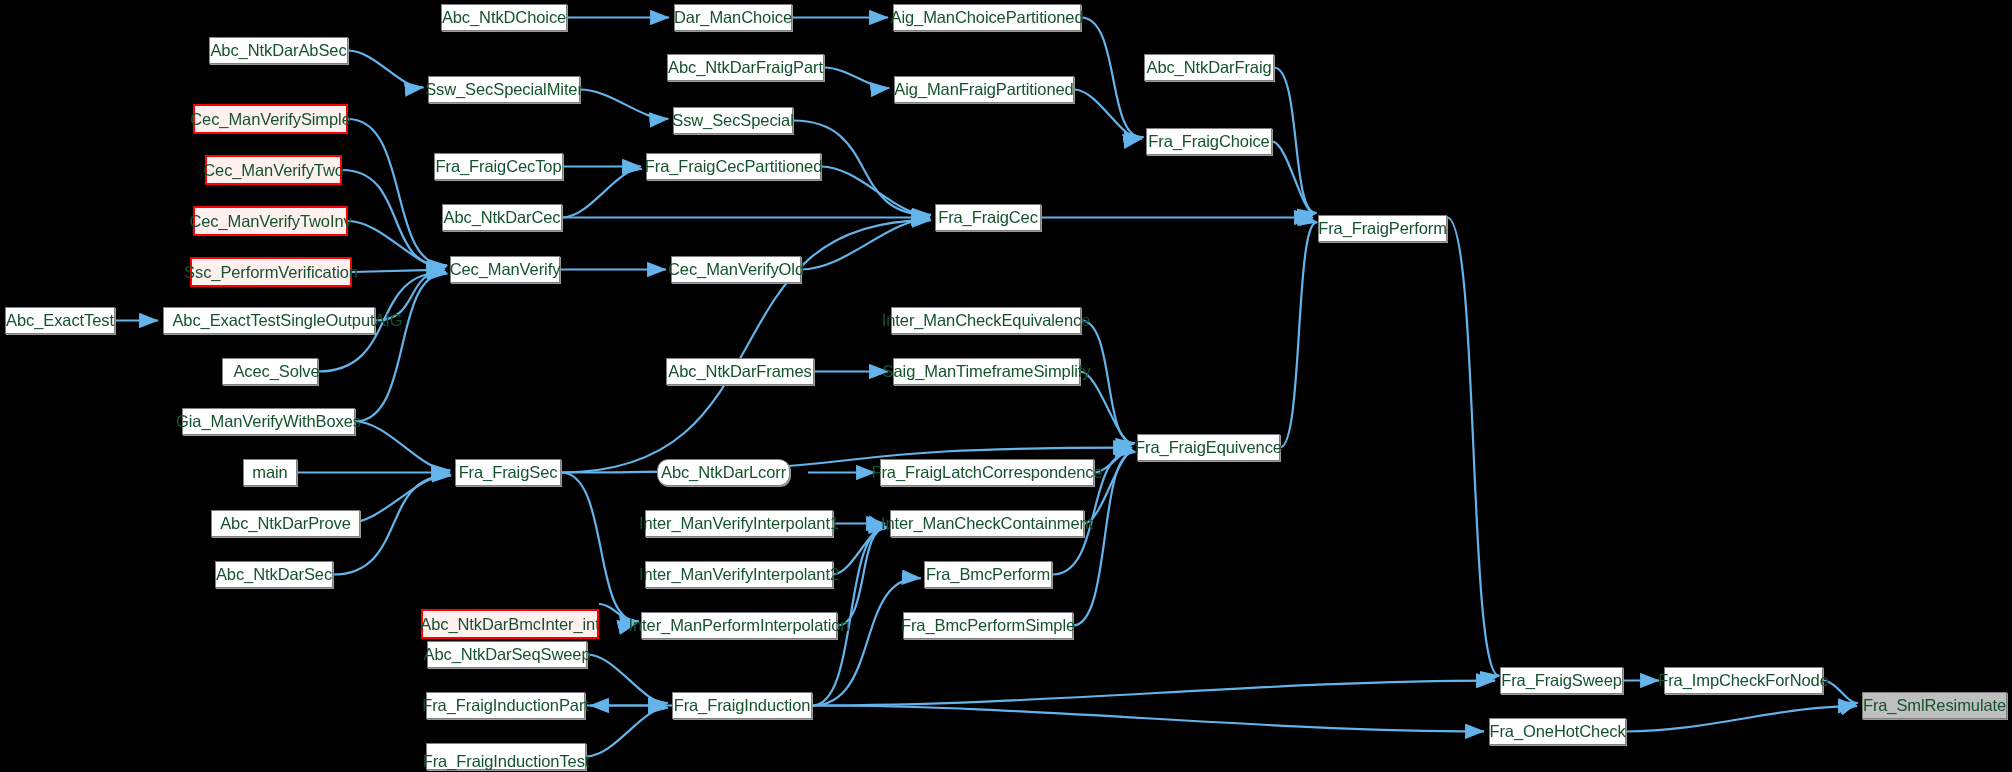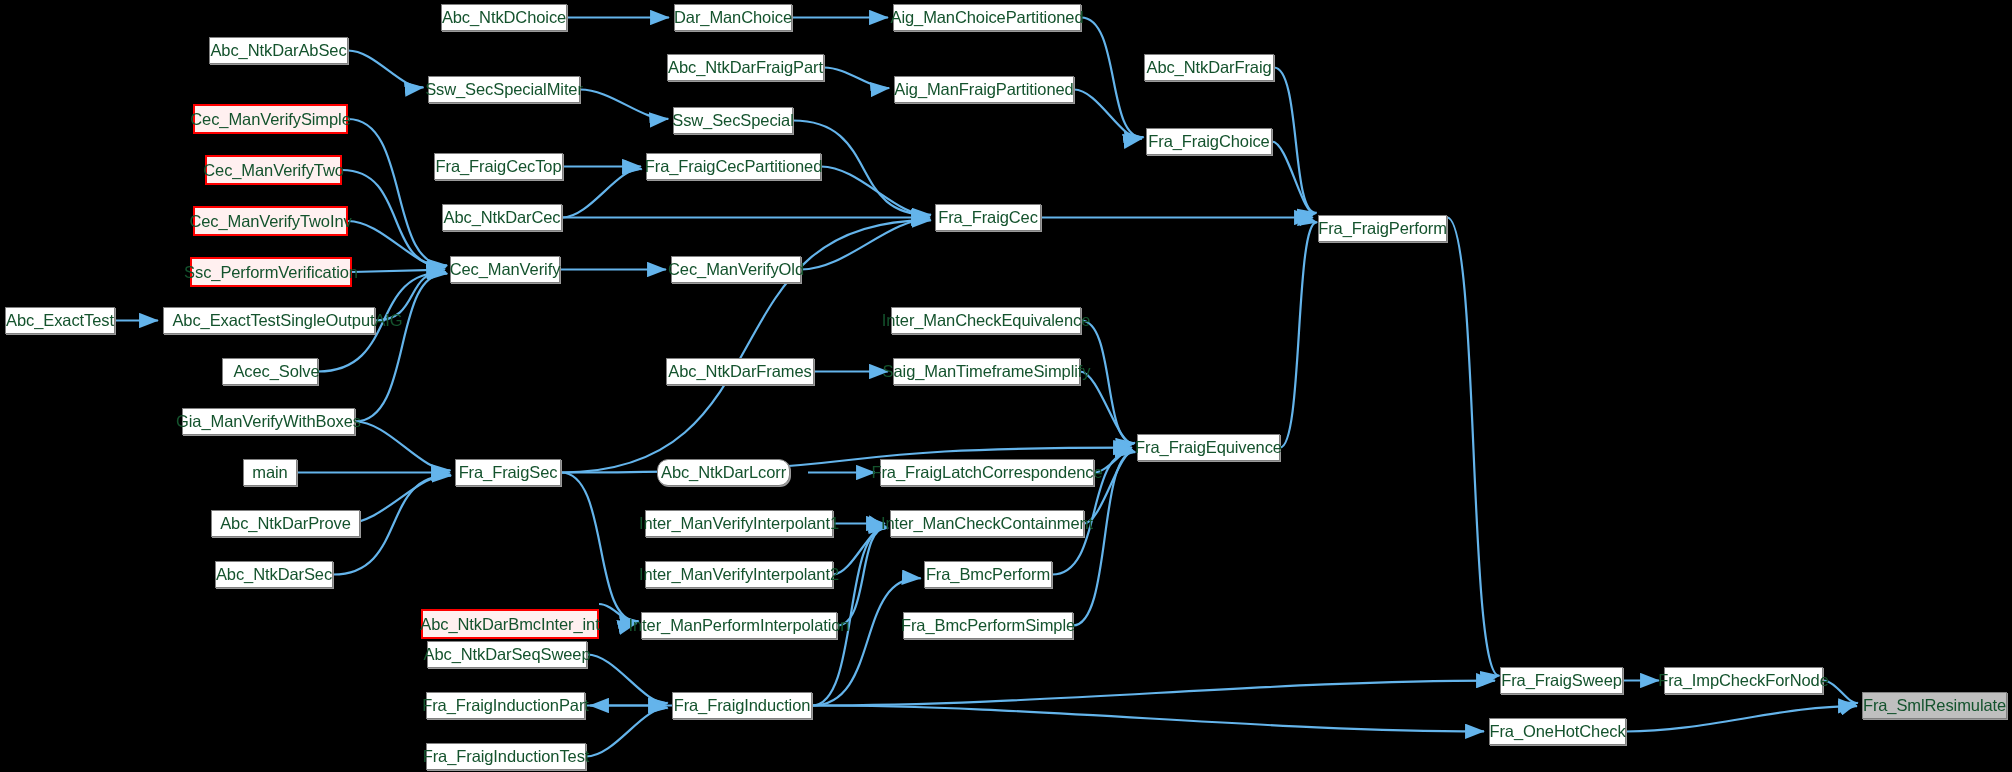--- a/index.html
+++ b/index.html
@@ -243,17 +243,17 @@
       </div>
       <div class="node" style="left: 672px; top: 692px; width: 140px; height: 27px;">
         <span class="lbl">Fra_FraigInduction</span>
       </div>
       <div class="node current" style="left: 1862px; top: 692px; width: 145px; height: 27px;">
         <span class="lbl">Fra_SmlResimulate</span>
       </div>
       <div class="node" style="left: 1489px; top: 718px; width: 137px; height: 27px;">
         <span class="lbl">Fra_OneHotCheck</span>
       </div>
-      <div class="node" style="left: 426px; top: 743px; width: 160px; height: 27px;">
+      <div class="node" style="left: 426px; top: 743px; width: 160px; height: 27px; align-items: flex-end;">
         <span class="lbl">Fra_FraigInductionTest</span>
       </div>
     </div>
 </div>
 
 </body></html>

